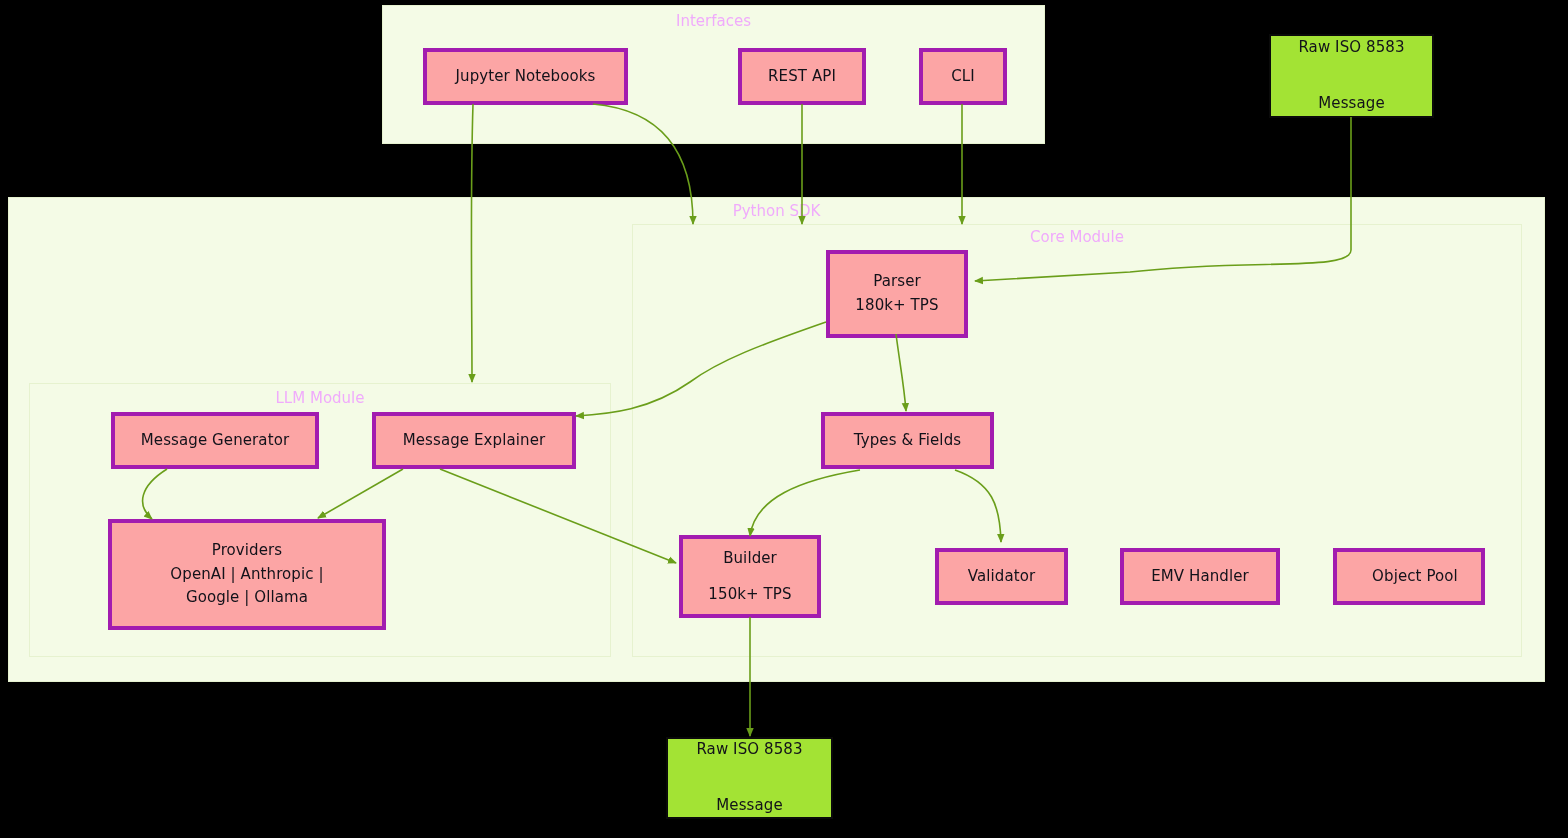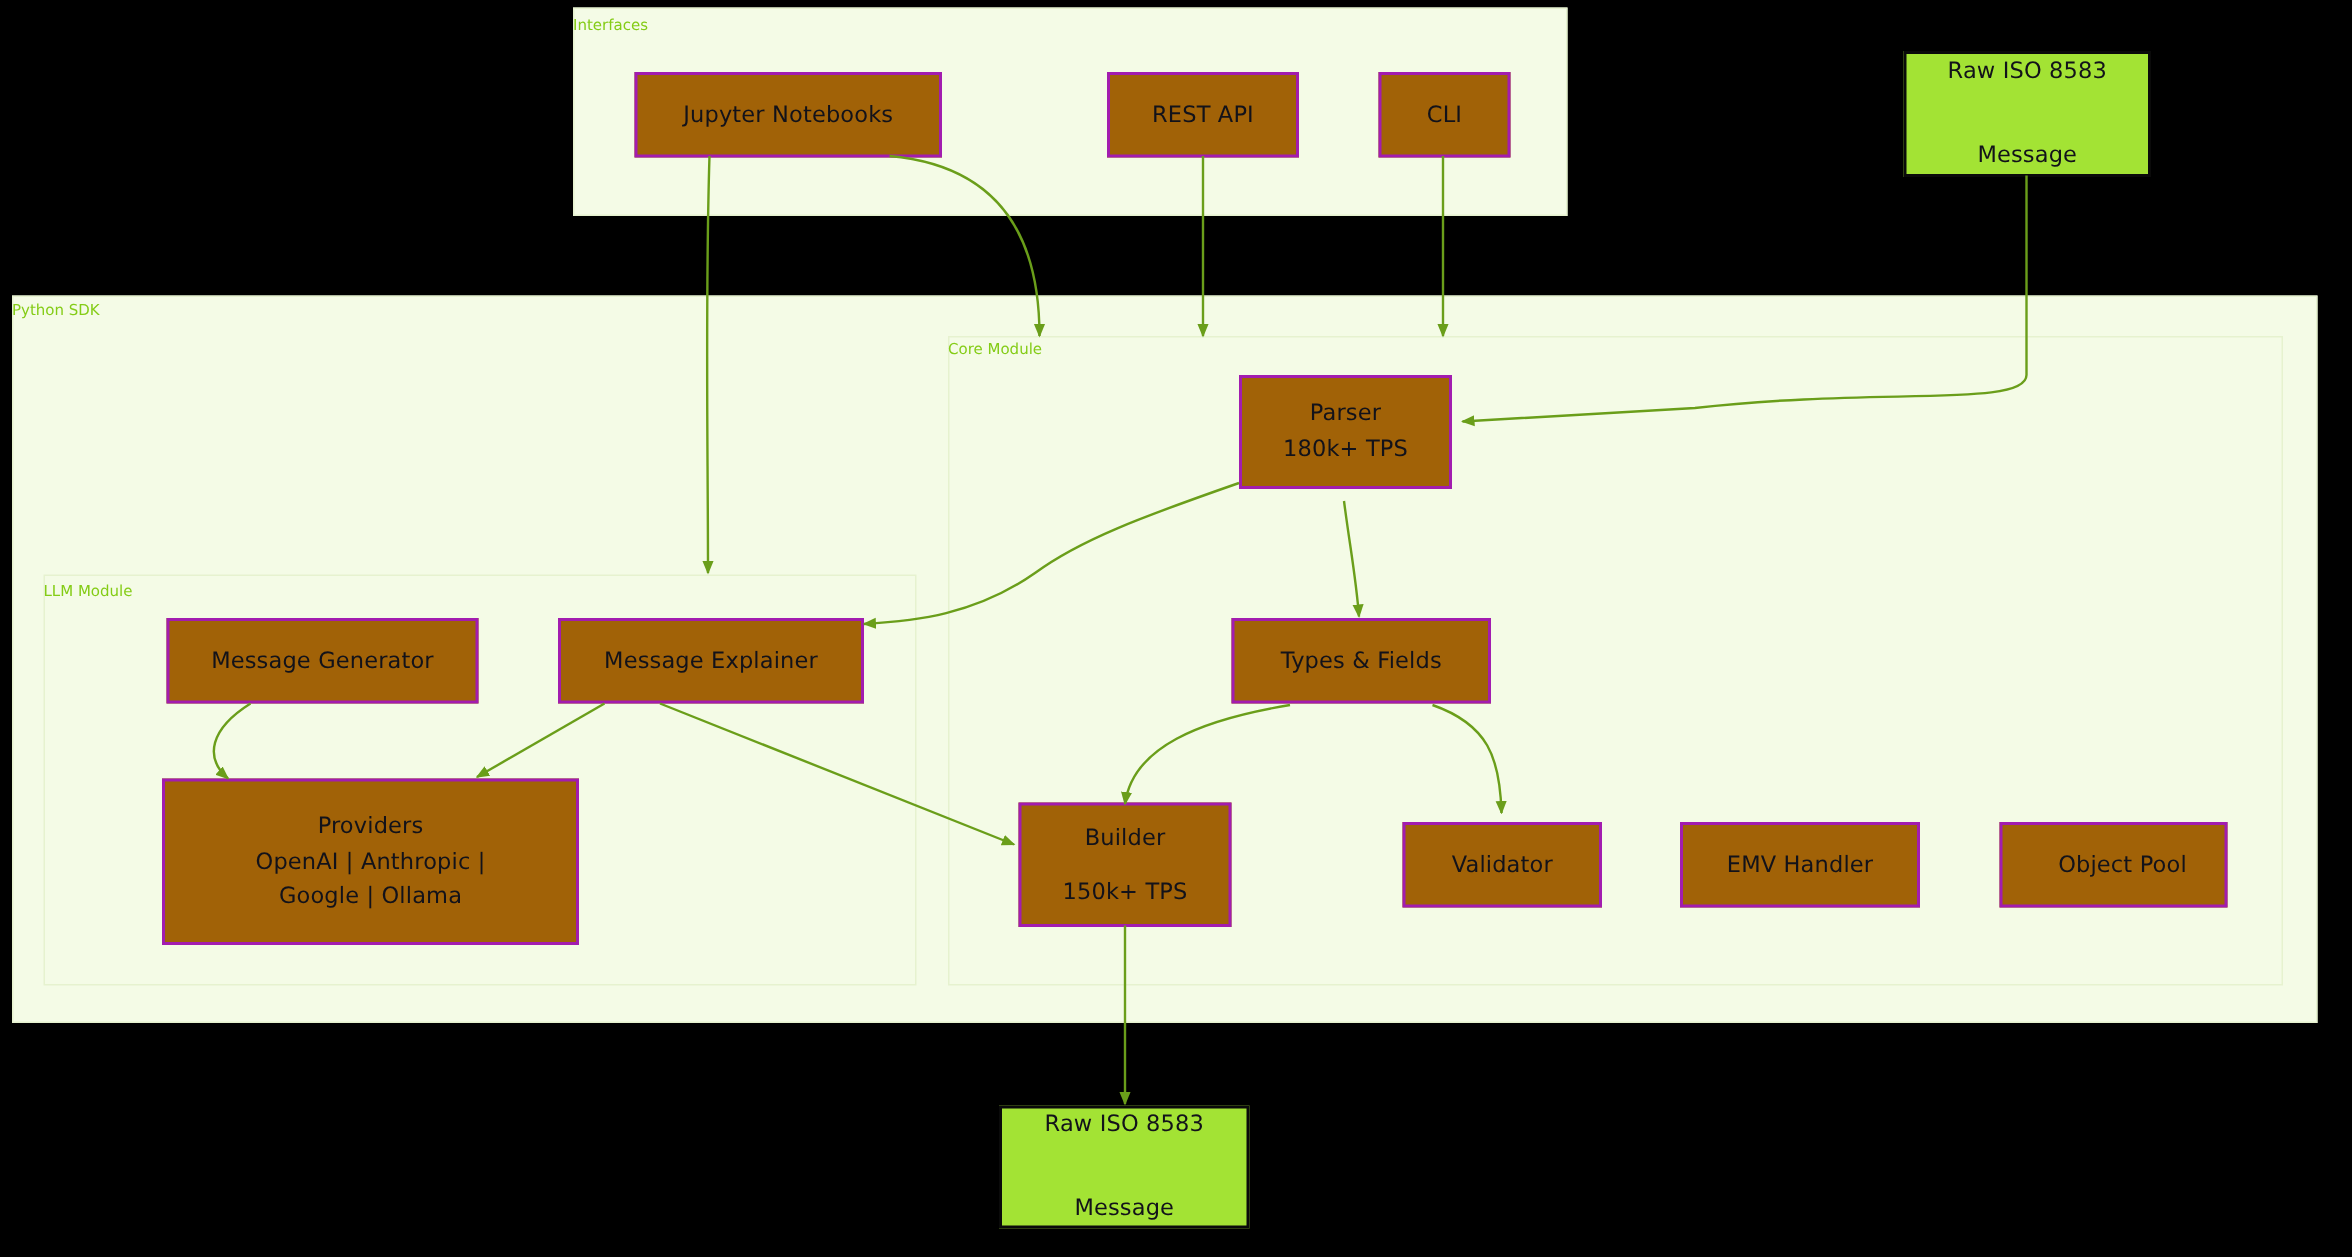--- a/index.html
+++ b/index.html
@@ -27,30 +27,30 @@
     position: absolute;
     background: #f4fbe6;
     border: 1px solid #e6f2cf;
     box-sizing: border-box;
     z-index: 1;
   }
   .container-label {
     position: absolute;
     left: 0;
     right: 0;
-    text-align: left;
-    font-size: 10px;
-    color: #84cc16;
+    text-align: center;
+    font-size: 15px;
+    color: #f0abfc;
     z-index: 3;
     white-space: nowrap;
   }
   .node {
     position: absolute;
-    background: #a16207;
-    border: 2px solid #a21caf;
+    background: #fca5a5;
+    border: 4px solid #a21caf;
     box-sizing: border-box;
     display: flex;
     flex-direction: column;
     align-items: center;
     justify-content: center;
     font-size: 15px;
     color: #12121a;
     line-height: 1.58;
     text-align: center;
     z-index: 4;
@@ -126,21 +126,21 @@
 
   <div class="node" style="left:919px; top:48px; width:88px; height:57px;">
     <span class="line">CLI</span>
   </div>
 
   <div class="node dark-edge" style="left:1269px; top:34px; width:165px; height:84px;">
     <span class="line">Raw ISO 8583</span>
     <span class="line">Message</span>
   </div>
 
-  <div class="node" style="left:826px; top:250px; width:142px; height:76px;">
+  <div class="node" style="left:826px; top:250px; width:142px; height:88px;">
     <span class="line">Parser</span>
     <span class="line">180k+ TPS</span>
   </div>
 
   <div class="node" style="left:821px; top:412px; width:173px; height:57px;">
     <span class="line">Types &amp; Fields</span>
   </div>
 
   <div class="node" style="left:679px; top:535px; width:142px; height:83px;gap:12px;">
     <span class="line">Builder</span>

